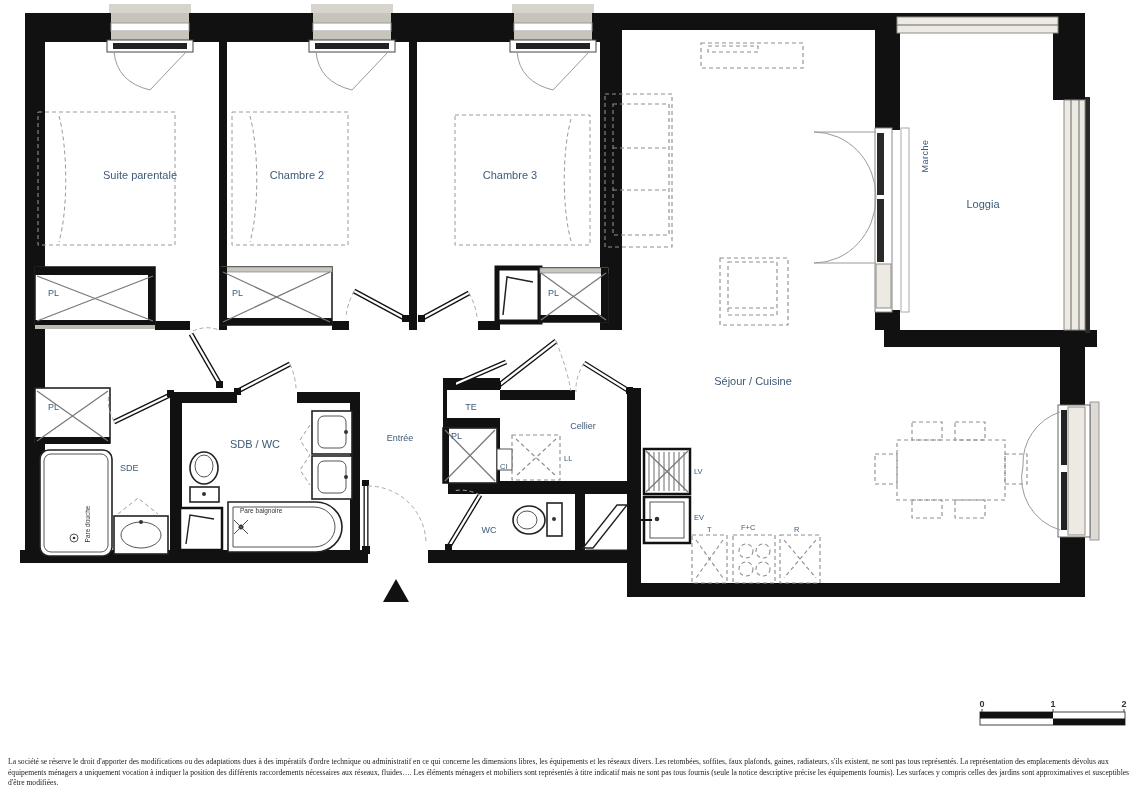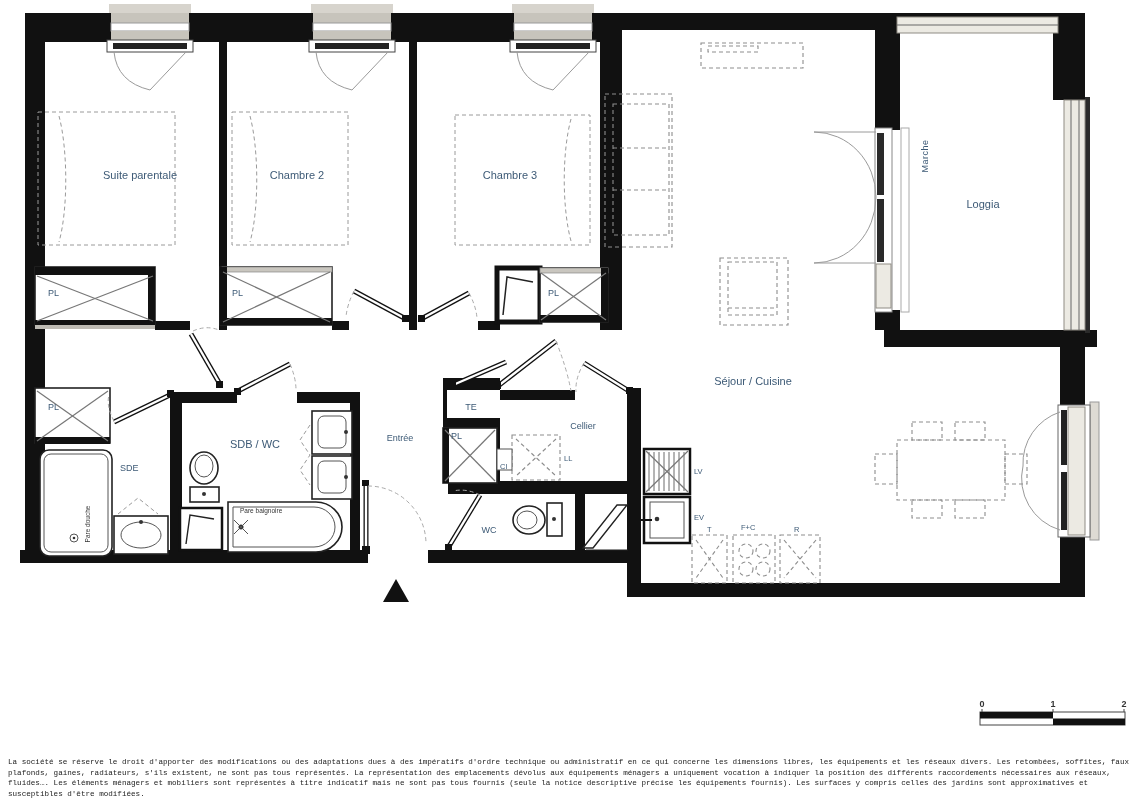--- a/index.html
+++ b/index.html
@@ -19,21 +19,21 @@
   .arcd{fill:none;stroke:#aaa;stroke-width:1;stroke-dasharray:4 3;}
   .leafb{stroke:#111;stroke-width:5;stroke-linecap:butt;}
   .leafw{stroke:#fff;stroke-width:2.4;stroke-linecap:butt;}
   .hinge{fill:#111;}
   .lbl{fill:#3d5a76;}
   .room{font-size:11px;}
   .sm{font-size:9px;}
   .xs{font-size:7.5px;}
   .xxs{font-size:6.5px;}
   #disclaimer{position:absolute;left:8px;top:757px;width:1126px;font-size:7.6px;
-              line-height:1.4;color:#222;font-family:Liberation Mono, monospace;}
+              line-height:1.4;color:#222;font-family:Liberation Serif, serif;}
   .num{font-size:9px;fill:#333;font-weight:bold;}
 </style>
 </head>
 <body>
 
 <div id="stage">
 <svg width="1142" height="800" viewBox="0 0 1142 800">
 
   <g>
     <rect class="wall" x="25" y="13" width="20" height="550"></rect>

